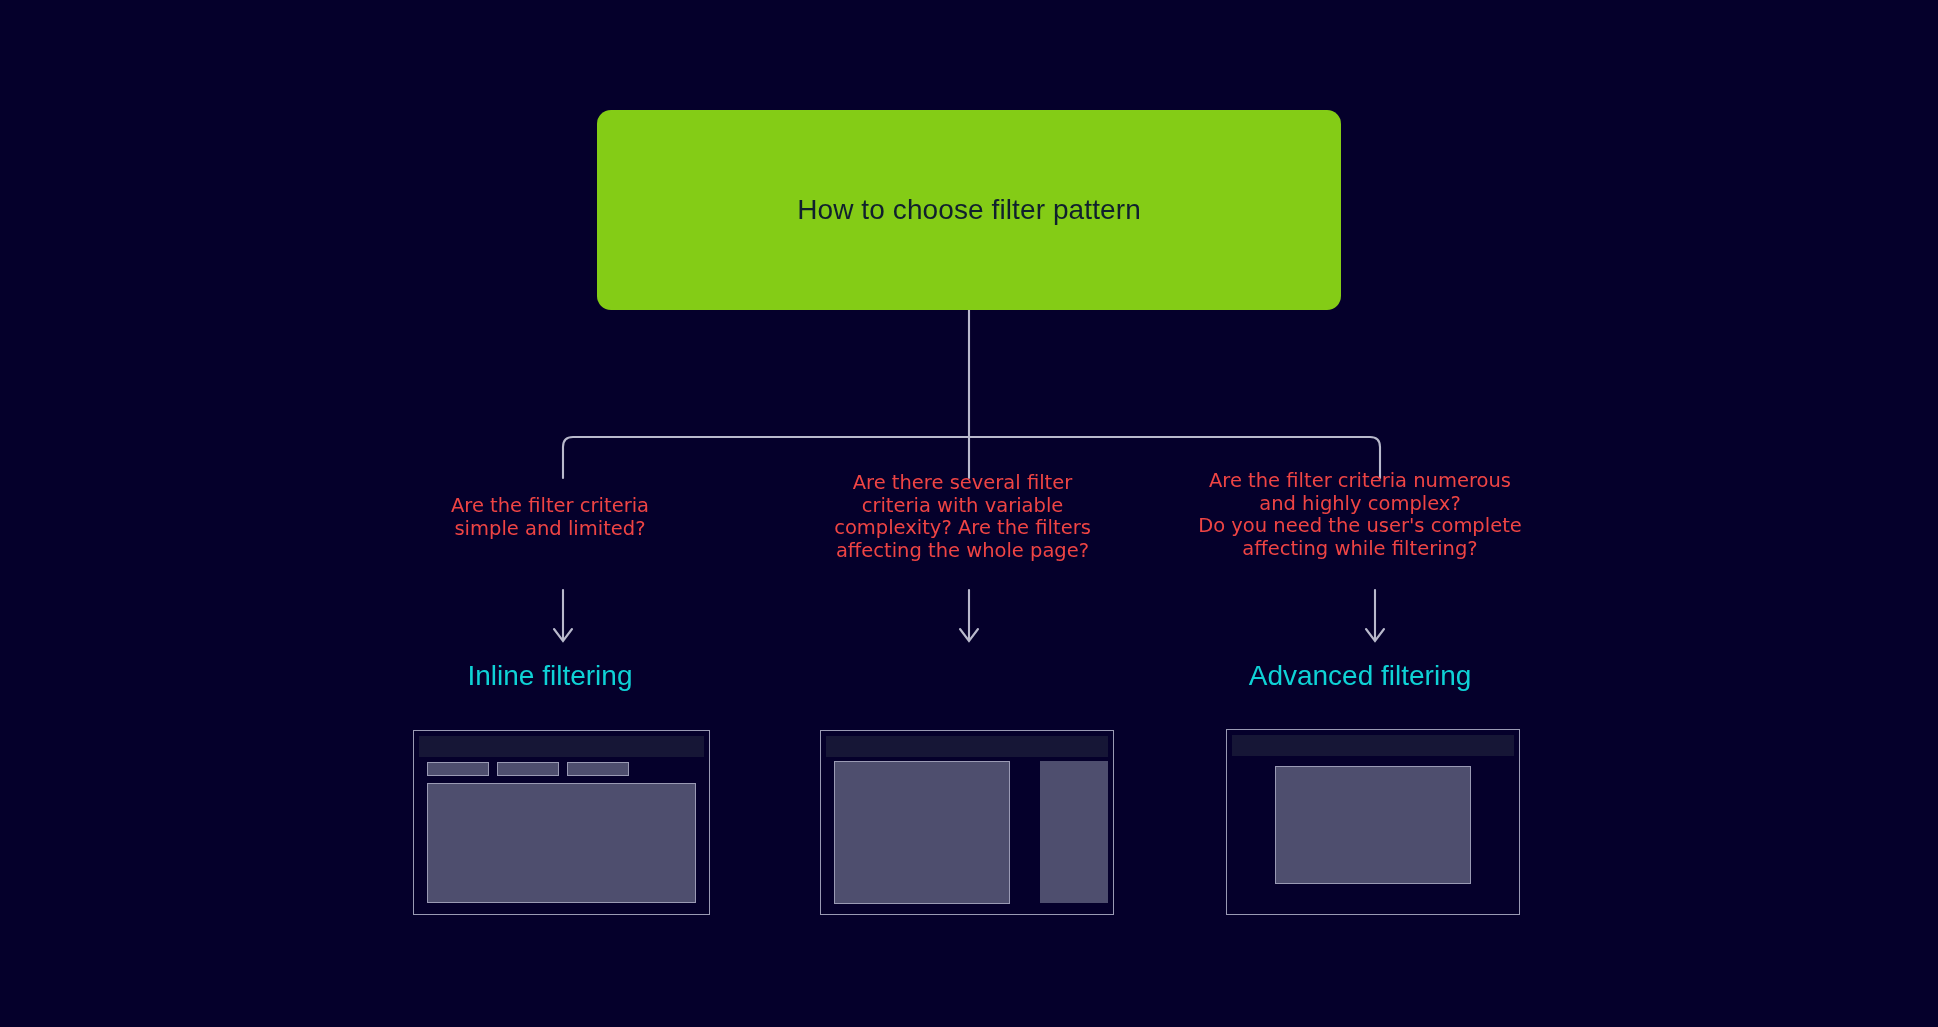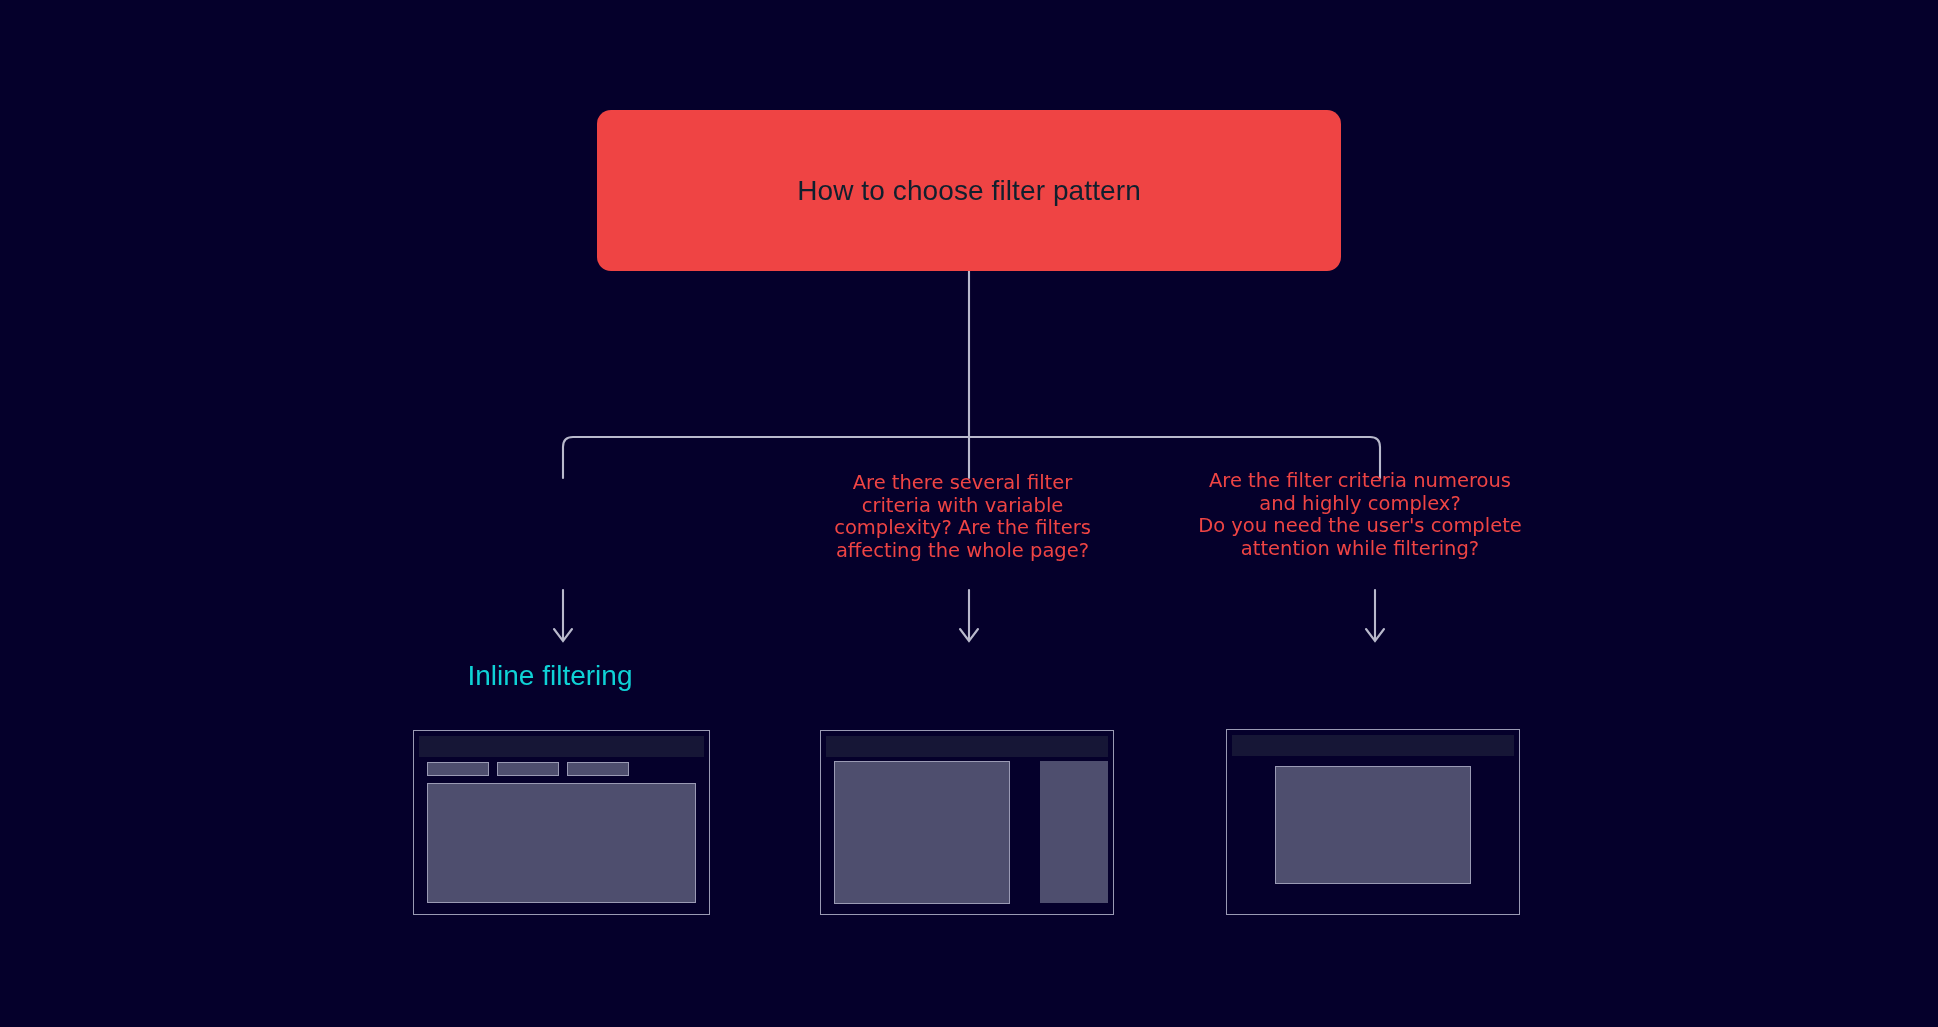--- a/index.html
+++ b/index.html
@@ -11,22 +11,22 @@
   }
   #stage { position:relative; width:1938px; height:1027px; }
 
   
   #connectors { position:absolute; inset:0; width:1938px; height:1027px; pointer-events:none; }
 
   
   .root-node {
     position:absolute;
     left:597px; top:110px;
-    width:744px; height:161px;
-    background:#ef4444;
+    width:744px; height:200px;
+    background:#84cc16;
     border-radius:14px;
     display:flex; align-items:center; justify-content:center;
   }
   .root-label {
     font-family:"Liberation Sans", sans-serif;
     font-size:28px;
     color:#10202e;
     letter-spacing:.1px;
   }
 
@@ -138,20 +138,24 @@
       <path d="M554,629 L563,641 L572,629"></path>
       <path d="M960,629 L969,641 L978,629"></path>
       <path d="M1366,629 L1375,641 L1384,629"></path>
     </g>
   </svg>
 
   <div class="root-node">
     <span class="root-label">How to choose filter pattern</span>
   </div>
 
+  <div class="column col-0">
+    <div class="question q-pad-0">Are the filter criteria
+simple and limited?</div>
+  </div>
   <div class="outcome out-0">Inline filtering</div>
   <div class="wf wf-inline">
     <div class="wf-inner">
       <div class="wf-header"></div>
       <div class="wf-chiprow">
         <div class="wf-chip"></div>
         <div class="wf-chip"></div>
         <div class="wf-chip"></div>
       </div>
       <div class="wf-content"></div>
@@ -169,22 +173,23 @@
       <div class="wf-header"></div>
       <div class="wf-sp-main"></div>
       <div class="wf-sp-panel"></div>
     </div>
   </div>
 
   <div class="column col-2">
     <div class="question q-pad-2">Are the filter criteria numerous
 and highly complex?
 Do you need the user's complete
-attention while filtering?</div>
+affecting while filtering?</div>
   </div>
+  <div class="outcome out-2">Advanced filtering</div>
   <div class="wf wf-advanced">
     <div class="wf-inner">
       <div class="wf-header"></div>
       <div class="wf-modal"></div>
     </div>
   </div>
 
 </div>
 
 </body></html>

